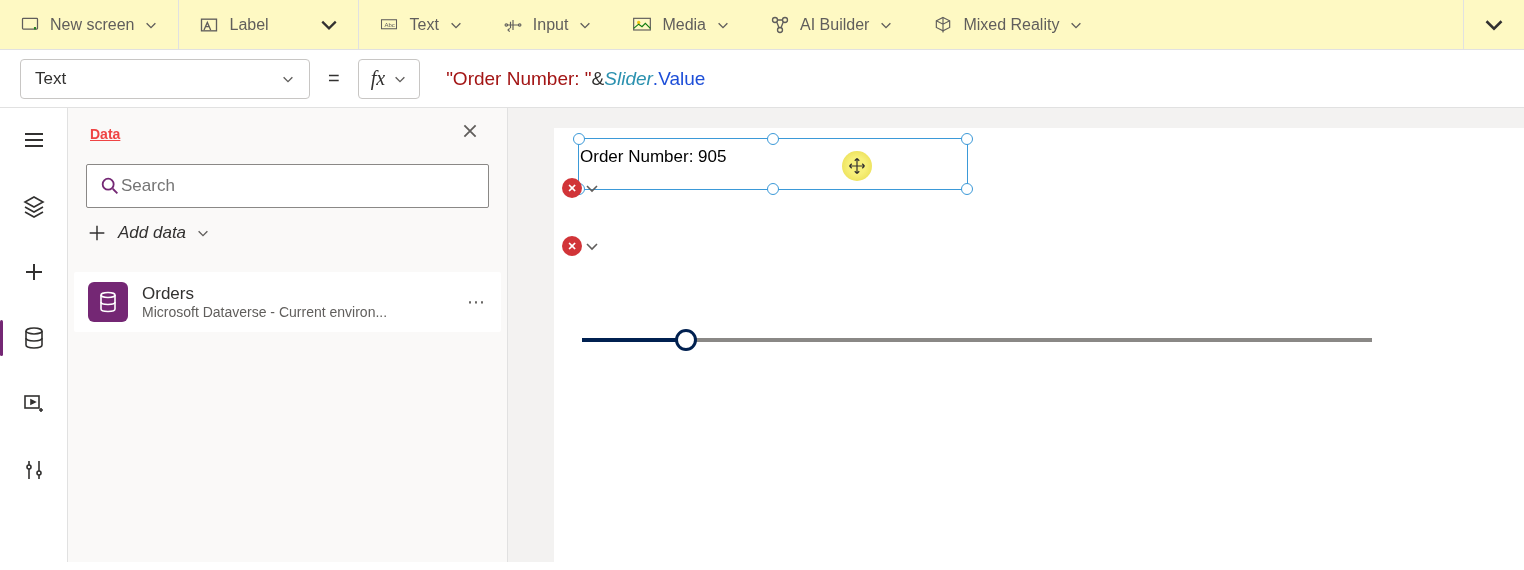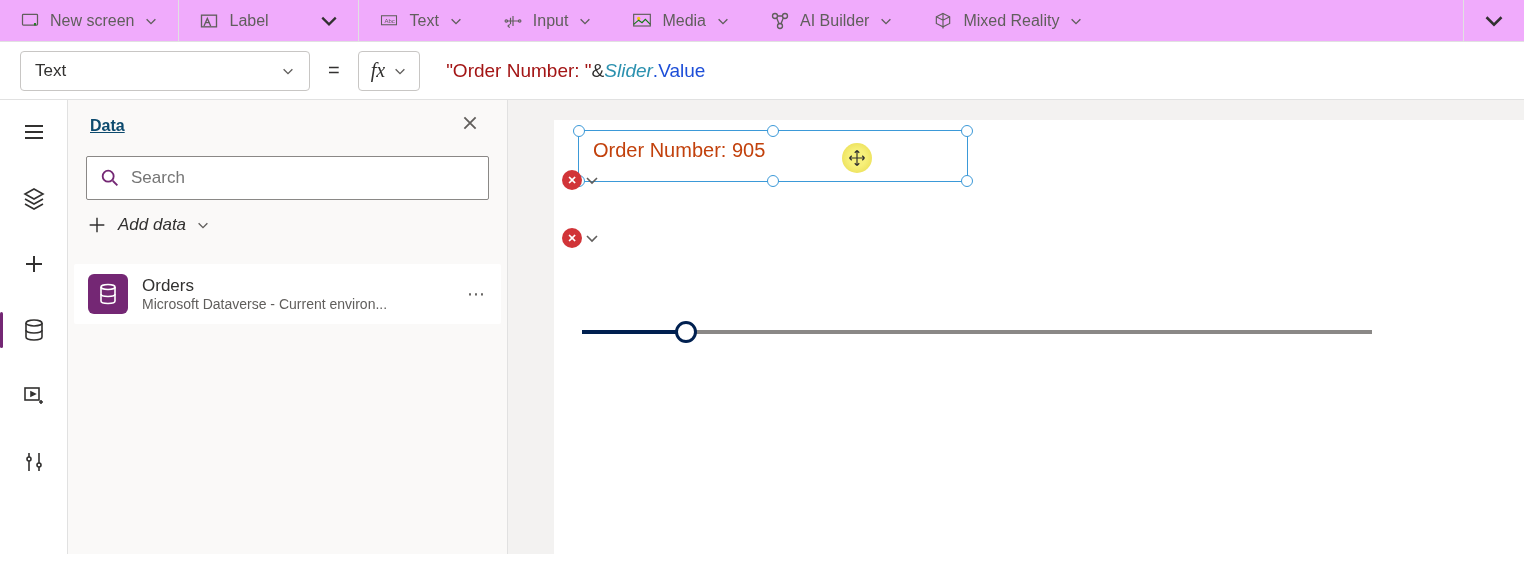--- a/index.html
+++ b/index.html
@@ -1,19 +1,19 @@
 <!DOCTYPE html>
 <html><head>
 <meta charset="utf-8">
 <style>
 * { margin: 0; padding: 0; box-sizing: border-box; font-family: "Segoe UI", Arial, sans-serif; }
 body { background: #fff; width: 1524px; height: 570px; overflow: hidden; }
 
 
-.ribbon { display: flex; align-items: stretch; height: 42px; border-bottom: 1px solid #e1e1e1; background: #f0abfc; }
+.ribbon { display: flex; align-items: stretch; height: 50px; border-bottom: 1px solid #e1e1e1; background: #fef9c3; }
 .ribbon-item { display: flex; align-items: center; gap: 10px; padding: 0 20px; border-right: 1px solid #e1e1e1; color: #605e5c; cursor: pointer; font-size: 16px; }
 .ribbon-item:last-child { border-right: none; }
 .ribbon-icon { width: 20px; height: 20px; display: inline-flex; align-items: center; justify-content: center; }
 .chev { width: 14px; height: 14px; }
 
 
 .formula-bar { display: flex; align-items: center; height: 58px; padding: 0 20px; gap: 14px; border-bottom: 1px solid #e1e1e1; background: #fff; }
 .prop-picker { width: 290px; height: 40px; border: 1px solid #c8c6c4; border-radius: 4px; display: flex; align-items: center; padding: 0 14px; justify-content: space-between; font-size: 17px; color: #323130; cursor: pointer; background: #fff; }
 .eq { font-size: 20px; color: #323130; padding: 0 4px; }
 .fx-box { height: 40px; border: 1px solid #c8c6c4; border-radius: 4px; display: flex; align-items: center; padding: 0 12px; gap: 8px; background: #fff; }
@@ -29,42 +29,42 @@
 
 
 .rail { width: 68px; border-right: 1px solid #e1e1e1; display: flex; flex-direction: column; align-items: center; padding-top: 8px; gap: 18px; }
 .rail-btn { width: 48px; height: 48px; border-radius: 4px; display: flex; align-items: center; justify-content: center; color: #323130; cursor: pointer; }
 .rail-btn.active { position: relative; }
 .rail-btn.active::before { content: ""; position: absolute; left: -10px; top: 6px; bottom: 6px; width: 3px; background: #742774; border-radius: 2px; }
 
 
 .pane { width: 440px; border-right: 1px solid #e1e1e1; background: #faf9f8; display: flex; flex-direction: column; }
 .pane-head { display: flex; align-items: center; justify-content: space-between; padding: 14px 22px 8px; }
-.pane-title { font-size: 16px; font-weight: 600; color: #0c4a6e; text-decoration: underline; }
+.pane-title { font-size: 14px; font-weight: 600; color: #ef4444; text-decoration: underline; }
 .pane-close { width: 24px; height: 24px; color: #605e5c; cursor: pointer; }
-.search { margin: 10px 18px 0; height: 44px; border: 1px solid #8a8886; border-radius: 2px; background: #fff; display: flex; align-items: center; padding: 0 12px; gap: 10px; }
+.search { margin: 10px 18px 0; height: 44px; border: 1px solid #8a8886; border-radius: 2px; background: #fff; display: flex; align-items: center; padding: 0 12px; }
 .search input { flex: 1; border: none; outline: none; font-size: 17px; color: #605e5c; background: transparent; }
 .add-data { margin: 14px 18px 10px; display: flex; align-items: center; gap: 10px; color: #323130; font-size: 17px; cursor: pointer; font-style: italic; }
 .datasource { margin: 18px 6px 0; padding: 10px 14px; display: flex; align-items: center; gap: 14px; background: #fff; border-radius: 2px; }
 .ds-icon { width: 40px; height: 40px; border-radius: 6px; background: #742774; display: flex; align-items: center; justify-content: center; }
 .ds-text { flex: 1; }
 .ds-name { font-size: 17px; color: #323130; }
 .ds-sub { font-size: 14px; color: #605e5c; white-space: nowrap; overflow: hidden; text-overflow: ellipsis; max-width: 300px; }
 .ds-more { color: #605e5c; font-size: 18px; cursor: pointer; letter-spacing: 2px; }
 
 
 .canvas { flex: 1; background: #f3f2f1; position: relative; }
 .screen { position: absolute; left: 46px; top: 20px; right: 0; bottom: 0; background: #fff; }
 
 
 .sel-box { position: absolute; border: 1px solid #3b99d8; background: #fff; }
 .sel-box .handle { position: absolute; width: 12px; height: 12px; border: 1.5px solid #3b99d8; border-radius: 50%; background: #fff; }
 .h-tl { left: -6px; top: -6px; } .h-tm { left: 50%; margin-left: -6px; top: -6px; } .h-tr { right: -6px; top: -6px; }
 .h-bl { left: -6px; bottom: -6px; } .h-bm { left: 50%; margin-left: -6px; bottom: -6px; } .h-br { right: -6px; bottom: -6px; }
-.label-text { position: absolute; left: 14px; top: 8px; font-size: 20px; color: #c2410c; }
+.label-text { position: absolute; left: 1px; top: 8px; font-size: 17px; color: #000000; }
 
 .err-badge { position: absolute; width: 20px; height: 20px; border-radius: 50%; background: #d13438; display: flex; align-items: center; justify-content: center; }
 .err-badge::after { content: "✕"; color: #fff; font-size: 11px; font-weight: bold; }
 .err-chev { position: absolute; }
 
 .move-cursor { position: absolute; width: 30px; height: 30px; border-radius: 50%; background: radial-gradient(circle,#f7f07a 40%, #e6d84a 100%); display: flex; align-items: center; justify-content: center; }
 
 
 .slider-wrap { position: absolute; }
 .slider-track { position: absolute; height: 4px; background: #8a8886; }

